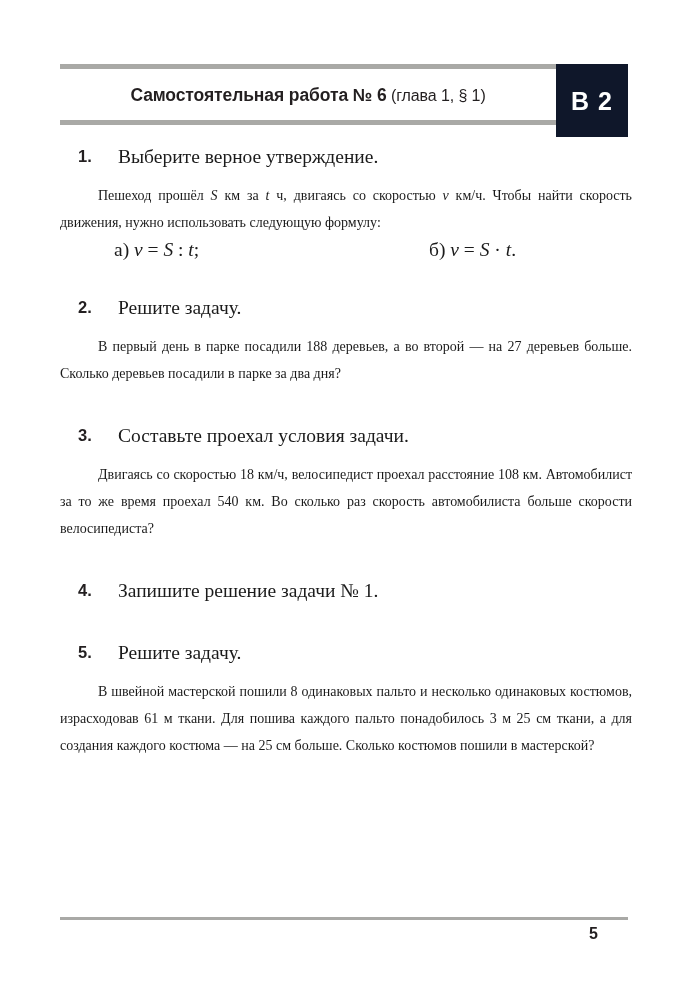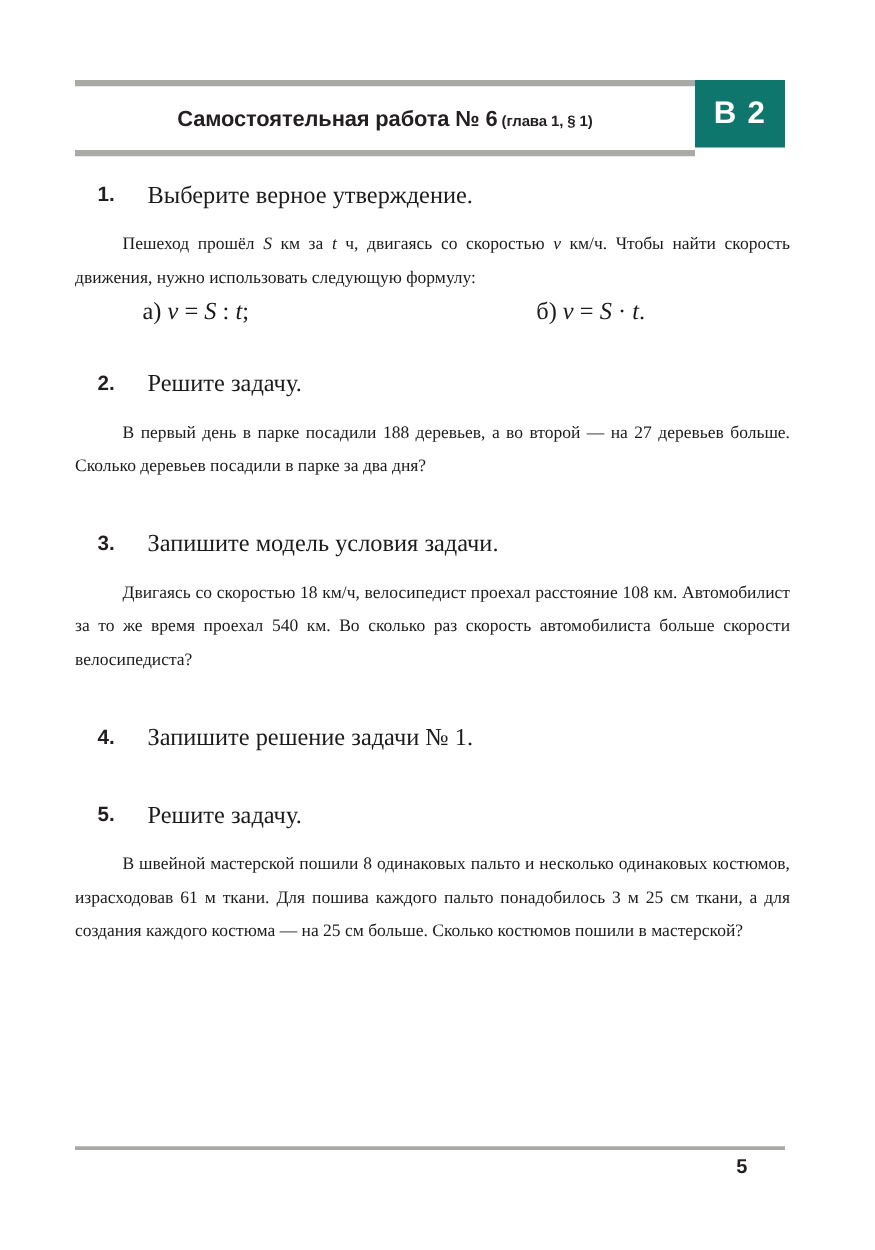--- a/index.html
+++ b/index.html
@@ -57,31 +57,31 @@
     font-family: "Liberation Sans", "DejaVu Sans", sans-serif;
     font-size: 17.5px;
     color: #231f20;
     white-space: nowrap;
     letter-spacing: -0.1px;
   }
   .header-title .bold {
     font-weight: bold;
   }
   .header-title .reg {
-    font-weight: bold;
-    font-size: 12px;
+    font-weight: normal;
+    font-size: 16px;
   }
 
   .variant-box {
     position: absolute;
     right: 0;
     top: 0;
     width: 72px;
-    height: 54px;
-    background: #0f766e;
+    height: 73px;
+    background: #0f172a;
   }
   .variant-label {
     position: absolute;
     left: 0;
     right: 0;
     top: 50%;
     transform: translateY(-50%);
     text-align: center;
     font-family: "Liberation Sans", "DejaVu Sans", sans-serif;
     font-weight: bold;
@@ -219,21 +219,21 @@
         <span class="task-prompt">Решите задачу.</span>
       </div>
       <div class="task-body">В первый день в парке посадили 188 деревьев, а во второй — на 27 деревьев больше. Сколько деревьев посадили в парке за два дня?</div>
     </div>
 
     <div class="gap-md"></div>
 
     <div class="task">
       <div class="task-headline">
         <span class="task-num">3.</span>
-        <span class="task-prompt">Запишите модель условия задачи.</span>
+        <span class="task-prompt">Составьте проехал условия задачи.</span>
       </div>
       <div class="task-body">Двигаясь со скоростью 18 км/ч, велосипедист проехал расстояние 108 км. Автомобилист за то же время проехал 540 км. Во сколько раз скорость автомобилиста больше скорости велосипедиста?</div>
     </div>
 
     <div class="gap-md"></div>
 
     <div class="task">
       <div class="task-headline">
         <span class="task-num">4.</span>
         <span class="task-prompt">Запишите решение задачи № 1.</span>

